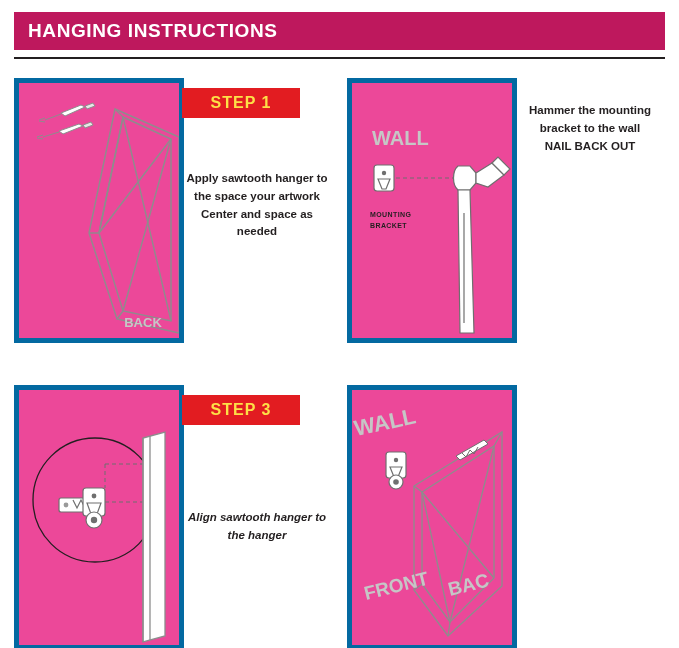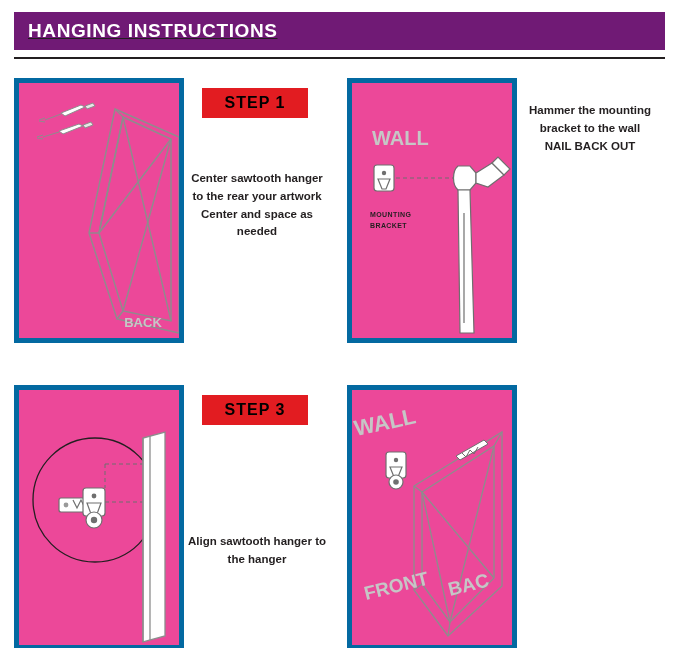--- a/index.html
+++ b/index.html
@@ -16,24 +16,23 @@
     overflow: hidden;
   }
 
   
   .header {
     position: absolute;
     left: 14px;
     top: 12px;
     width: 651px;
     height: 38px;
-    background: #701a75;
+    background: #be185d;
     display: flex;
     align-items: center;
-    text-decoration: underline;
   }
   .header-title {
     color: #ffffff;
     font-size: 19px;
     font-weight: bold;
     letter-spacing: 0.6px;
     padding-left: 14px;
     font-family: "Liberation Sans", sans-serif;
   }
   .header-rule {
@@ -76,47 +75,47 @@
   .illus svg { display: block; }
 
   .textcol {
     position: absolute;
     left: 168px;
     top: 0;
     width: 150px;
     height: 255px;
   }
   .step-badge {
-    width: 106px;
+    width: 118px;
     height: 30px;
     background: #e21c21;
-    color: #000000;
+    color: #fde047;
     font-size: 16px;
     font-weight: bold;
     letter-spacing: 1px;
     display: flex;
     align-items: center;
     justify-content: center;
-    margin: 10px 0 0 20px;
+    margin: 10px 0 0 0;
   }
   .step-text {
     margin-top: 26px;
     font-size: 11.5px;
     line-height: 1.55;
     text-align: center;
     font-weight: bold;
     color: #231f20;
     padding: 0 4px;
   }
   .step-text .sub {
     display: block;
     font-weight: bold;
   }
   .c2 .step-text { margin-top: 24px; }
-  .c3 .step-text { margin-top: 108px; }
+  .c3 .step-text { margin-top: 84px; font-style: italic; }
   .c4 .step-text { margin-top: 108px; }
   .c1 .step-text { margin-top: 52px; }
 
   .lbl {
     font-family: "Liberation Sans", sans-serif;
     font-size: 7px;
     font-weight: bold;
     fill: #231f20;
     letter-spacing: 0.4px;
   }
@@ -166,21 +165,21 @@
           <line x1="104" y1="34" x2="80" y2="150"></line>
           <line x1="152" y1="56" x2="104" y2="228"></line>
           <line x1="104" y1="34" x2="152" y2="238"></line>
           <line x1="80" y1="150" x2="152" y2="56"></line>
         </g>
         <text class="ghost" x="124" y="244" font-size="13" text-anchor="middle">BACK</text>
       </svg>
     </div>
     <div class="textcol">
       <div class="step-badge">STEP 1</div>
-      <div class="step-text">Center sawtooth hanger to the rear your artwork Center and space as needed</div>
+      <div class="step-text">Apply sawtooth hanger to the space your artwork Center and space as needed</div>
     </div>
   </div>
 
   <div class="cell c2">
     <div class="illus">
       <svg width="160" height="255" viewBox="0 0 160 255">
         <text class="ghost" x="20" y="62" font-size="20">WALL</text>
 
         <g stroke="#6f6f6f" stroke-width="1.2" fill="#ffffff">
           <rect x="22" y="82" width="20" height="26" rx="3"></rect>

